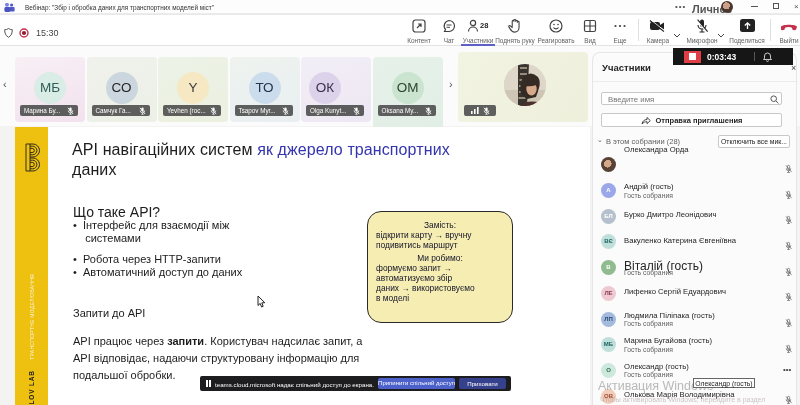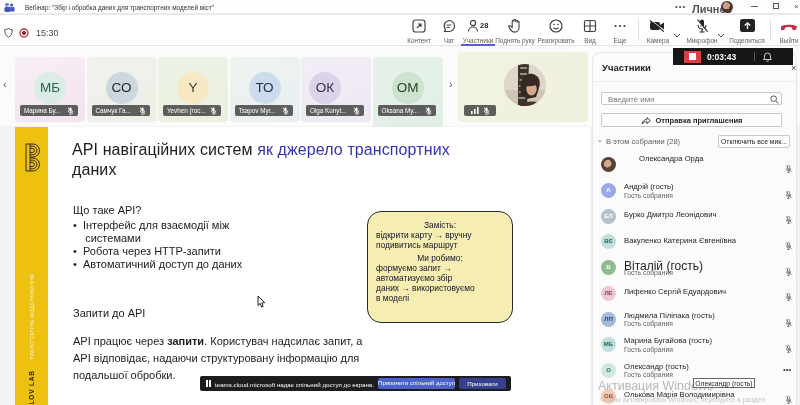--- a/index.html
+++ b/index.html
@@ -208,23 +208,23 @@
 
   <div class="abs" style="left:-55px;top:233px;width:130px;height:10px;transform:rotate(-90deg);transform-origin:center;white-space:nowrap;">
     <span style="font-size:6.5px;font-weight:bold;letter-spacing:0.8px;color:#1d1d1d;">BEZPALOV LAB</span>
     <span style="font-size:5px;letter-spacing:0.3px;color:#faf3da;margin-left:6px;">ТРАНСПОРТНЕ МОДЕЛЮВАННЯ</span>
   </div>
 
   <div class="abs" style="left:57px;top:13px;width:480px;font-size:16px;letter-spacing:0.1px;line-height:19.5px;color:#1d1d1d;">
     API навігаційних систем <span style="color:#3434ae;">як джерело транспортних</span><br>даних
   </div>
 
-  <div class="abs" style="left:58px;top:77px;font-size:11px;color:#1c1c1c;">Що таке API?</div>
+  <div class="abs" style="left:58px;top:77px;font-size:14px;color:#1c1c1c;">Що таке API?</div>
   <div class="abs" style="left:58px;top:92px;width:240px;font-size:11px;line-height:13px;color:#1c1c1c;">
-    <div style="margin-bottom:0;">•&nbsp; Інтерфейс для взаємодії між<br>&nbsp;&nbsp;&nbsp;&nbsp;системами</div>
+    <div style="margin-bottom:8px;">•&nbsp; Інтерфейс для взаємодії між<br>&nbsp;&nbsp;&nbsp;&nbsp;системами</div>
     <div>•&nbsp; Робота через HTTP-запити</div>
     <div style="margin-bottom:7px;">•&nbsp; Автоматичний доступ до даних</div>
   </div>
   <div class="abs" style="left:58px;top:180px;font-size:11px;color:#1c1c1c;">Запити до API</div>
   <div class="abs" style="left:58px;top:206px;width:330px;font-size:11px;line-height:17px;color:#1c1c1c;">
     API працює через <b>запити</b>. Користувач надсилає запит, а<br>API відповідає, надаючи структуровану інформацію для<br>подальшої обробки.
   </div>
 
   <div class="abs" style="left:352px;top:84px;width:146px;height:112px;background:#f5edb2;border:1.6px solid #2a2a2a;border-radius:14px;padding:8px 8px;font-size:8.4px;line-height:10px;color:#15152a;">
     <div style="text-align:center;">Замість:</div>
@@ -264,21 +264,21 @@
         <path d="M1 8 C1.5 5 3.5 3.5 6 3.5 V1.5 L9.3 4.6 L6 7.7 V5.7 C4 5.7 2.5 6.3 1 8 Z" fill="none" stroke="#333" stroke-width="0.9"></path>
       </svg>
     <span style="font-size:7.5px;color:#242424;font-weight:bold;">Отправка приглашения</span>
   </div>
 
   <span class="abs" style="left:4px;top:83px;font-size:7px;color:#616161;">⌄</span>
   <span class="abs" style="left:13px;top:84px;font-size:7.5px;color:#616161;">В этом собрании (28)</span>
   <div class="abs" style="left:125px;top:82px;width:72px;height:13px;background:#fff;border:1px solid #c8c8c8;border-radius:2px;text-align:center;font-size:6.8px;color:#242424;line-height:12px;">Отключить все мик...</div>
   <div id="rows">
       <div class="abs" style="left:8px;top:104.3px;width:15px;height:15px;border-radius:50%;background:radial-gradient(circle at 45% 45%, #d3a88b 0 32%, #584237 33% 100%);"></div>
-      <div class="abs" style="left:31px;top:101px;font-size:7.7px;color:#242424;margin-left:15px;">Олександра Орда</div>
+      <div class="abs" style="left:31px;top:92px;font-size:7.7px;color:#242424;">Олександра Орда</div>
       <div class="abs" style="left:191px;top:106.8px;"><svg width="9" height="10" viewBox="0 0 16 16">
           <rect x="6" y="1.5" width="4" height="7.5" rx="2" fill="none" stroke="#555" stroke-width="1.2"></rect>
           <path d="M4 7 a4 4 0 0 0 8 0 M8 11 V14 M5.5 14 h5" stroke="#555" stroke-width="1.2" fill="none"></path>
           <line x1="3.6" y1="1.6" x2="13.6" y2="13.6" stroke="#555" stroke-width="1.2"></line>
         </svg></div>
       <div class="abs" style="left:8px;top:130px;width:15px;height:15px;border-radius:50%;background:#9aa7e8;color:#fff;font-size:6px;text-align:center;line-height:15px;font-weight:bold;">А</div>
       <div class="abs" style="left:31px;top:129px;font-size:7.7px;color:#242424;">Андрій (гость)</div>
       <div class="abs" style="left:31px;top:138.5px;font-size:6.8px;color:#616161;">Гость собрания</div>
       <div class="abs" style="left:191px;top:132.5px;"><svg width="9" height="10" viewBox="0 0 16 16">
           <rect x="6" y="1.5" width="4" height="7.5" rx="2" fill="none" stroke="#555" stroke-width="1.2"></rect>

